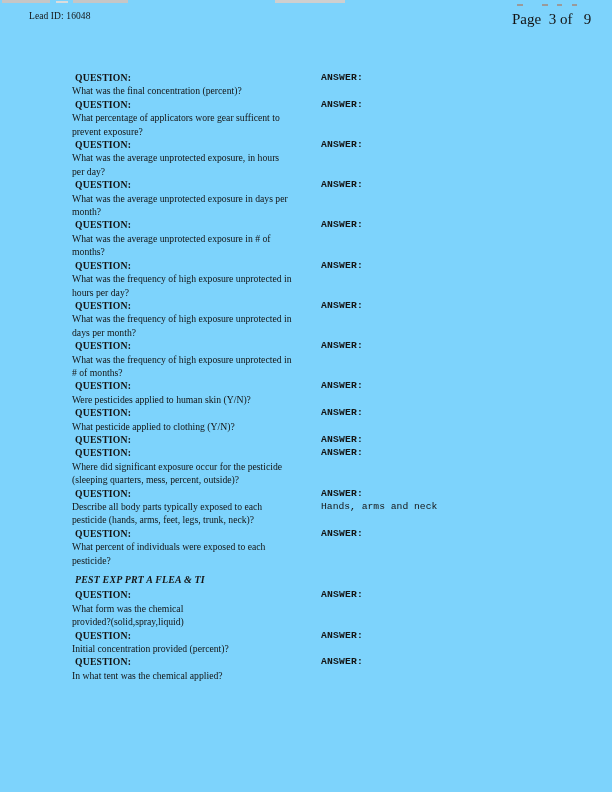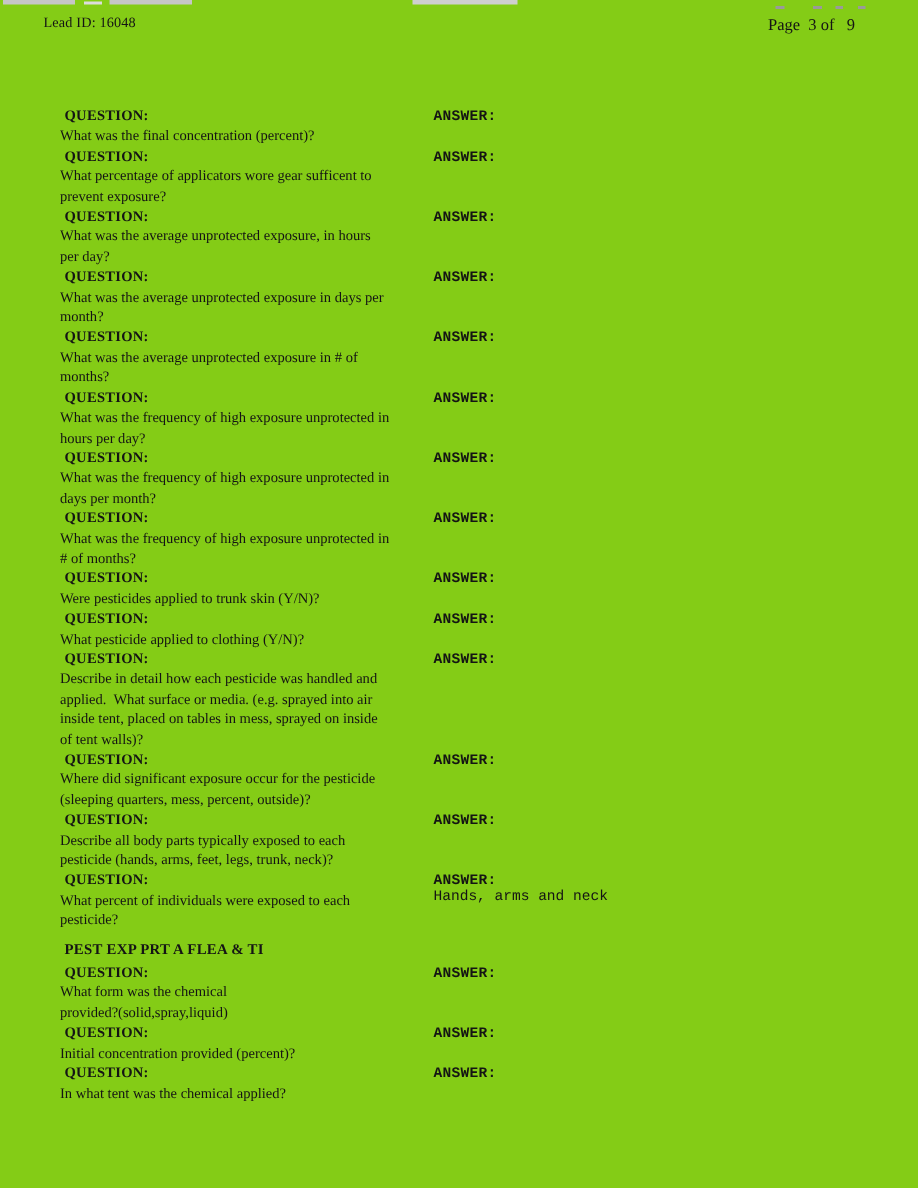--- a/index.html
+++ b/index.html
@@ -4,46 +4,46 @@
 <style>
   html, body {
     margin: 0;
     padding: 0;
     background: #ffffff;
   }
   .page {
     position: relative;
     width: 612px;
     height: 792px;
-    background: #84cc16;
+    background: #7dd3fc;
     font-family: "Liberation Serif", serif;
     color: #141414;
     overflow: hidden;
   }
   .artifact {
     position: absolute;
     background: #c6c6c6;
   }
   .hdr-left {
     position: absolute;
     left: 29px;
     top: 11px;
     font-size: 9.5px;
     letter-spacing: 0.1px;
   }
   .hdr-right {
     position: absolute;
     left: 512px;
     top: 11px;
-    font-size: 11px;
+    font-size: 15px;
     white-space: pre;
   }
   .content {
     position: absolute;
-    left: 40px;
+    left: 72px;
     top: 71px;
     width: 540px;
     font-size: 9.7px;
     line-height: 13.4px;
   }
   .qa-row {
     position: relative;
   }
   .q-col {
     width: 249px;
@@ -62,28 +62,28 @@
     left: 249px;
     top: 0;
     font-family: Liberation Mono, monospace;
   }
   .a-label {
     font-weight: bold;
     letter-spacing: 0.2px;
   }
   .a-text {
     white-space: pre-wrap;
-    margin-top: 37px;
   }
   .section-heading {
     font-weight: bold;
     padding-left: 3px;
     margin: 6px 0 2px 0;
     letter-spacing: 0.2px;
     font-size: 9.9px;
+    font-style: italic;
   }
 </style>
 </head>
 <body>
 
 <div class="page">
 
   <div class="artifact" style="left:2px; top:0; width:48px; height:2.5px;"></div>
   <div class="artifact" style="left:56px; top:1px; width:12px; height:2px; background:#dcdcdc;"></div>
   <div class="artifact" style="left:73px; top:0; width:55px; height:2.5px;"></div>
@@ -188,21 +188,21 @@
     </div>
     <div class="a-col">
       <div class="a-label">ANSWER:</div>
       <div class="a-text"></div>
     </div>
   </div>
 
   <div class="qa-row">
     <div class="q-col">
       <div class="q-label">QUESTION:</div>
-      <div class="q-text">Were pesticides applied to trunk skin (Y/N)?</div>
+      <div class="q-text">Were pesticides applied to human skin (Y/N)?</div>
     </div>
     <div class="a-col">
       <div class="a-label">ANSWER:</div>
       <div class="a-text"></div>
     </div>
   </div>
 
   <div class="qa-row">
     <div class="q-col">
       <div class="q-label">QUESTION:</div>
@@ -210,24 +210,20 @@
     </div>
     <div class="a-col">
       <div class="a-label">ANSWER:</div>
       <div class="a-text"></div>
     </div>
   </div>
 
   <div class="qa-row">
     <div class="q-col">
       <div class="q-label">QUESTION:</div>
-      <div class="q-text">Describe in detail how each pesticide was handled and
-applied.  What surface or media. (e.g. sprayed into air
-inside tent, placed on tables in mess, sprayed on inside
-of tent walls)?</div>
     </div>
     <div class="a-col">
       <div class="a-label">ANSWER:</div>
       <div class="a-text"></div>
     </div>
   </div>
 
   <div class="qa-row">
     <div class="q-col">
       <div class="q-label">QUESTION:</div>

